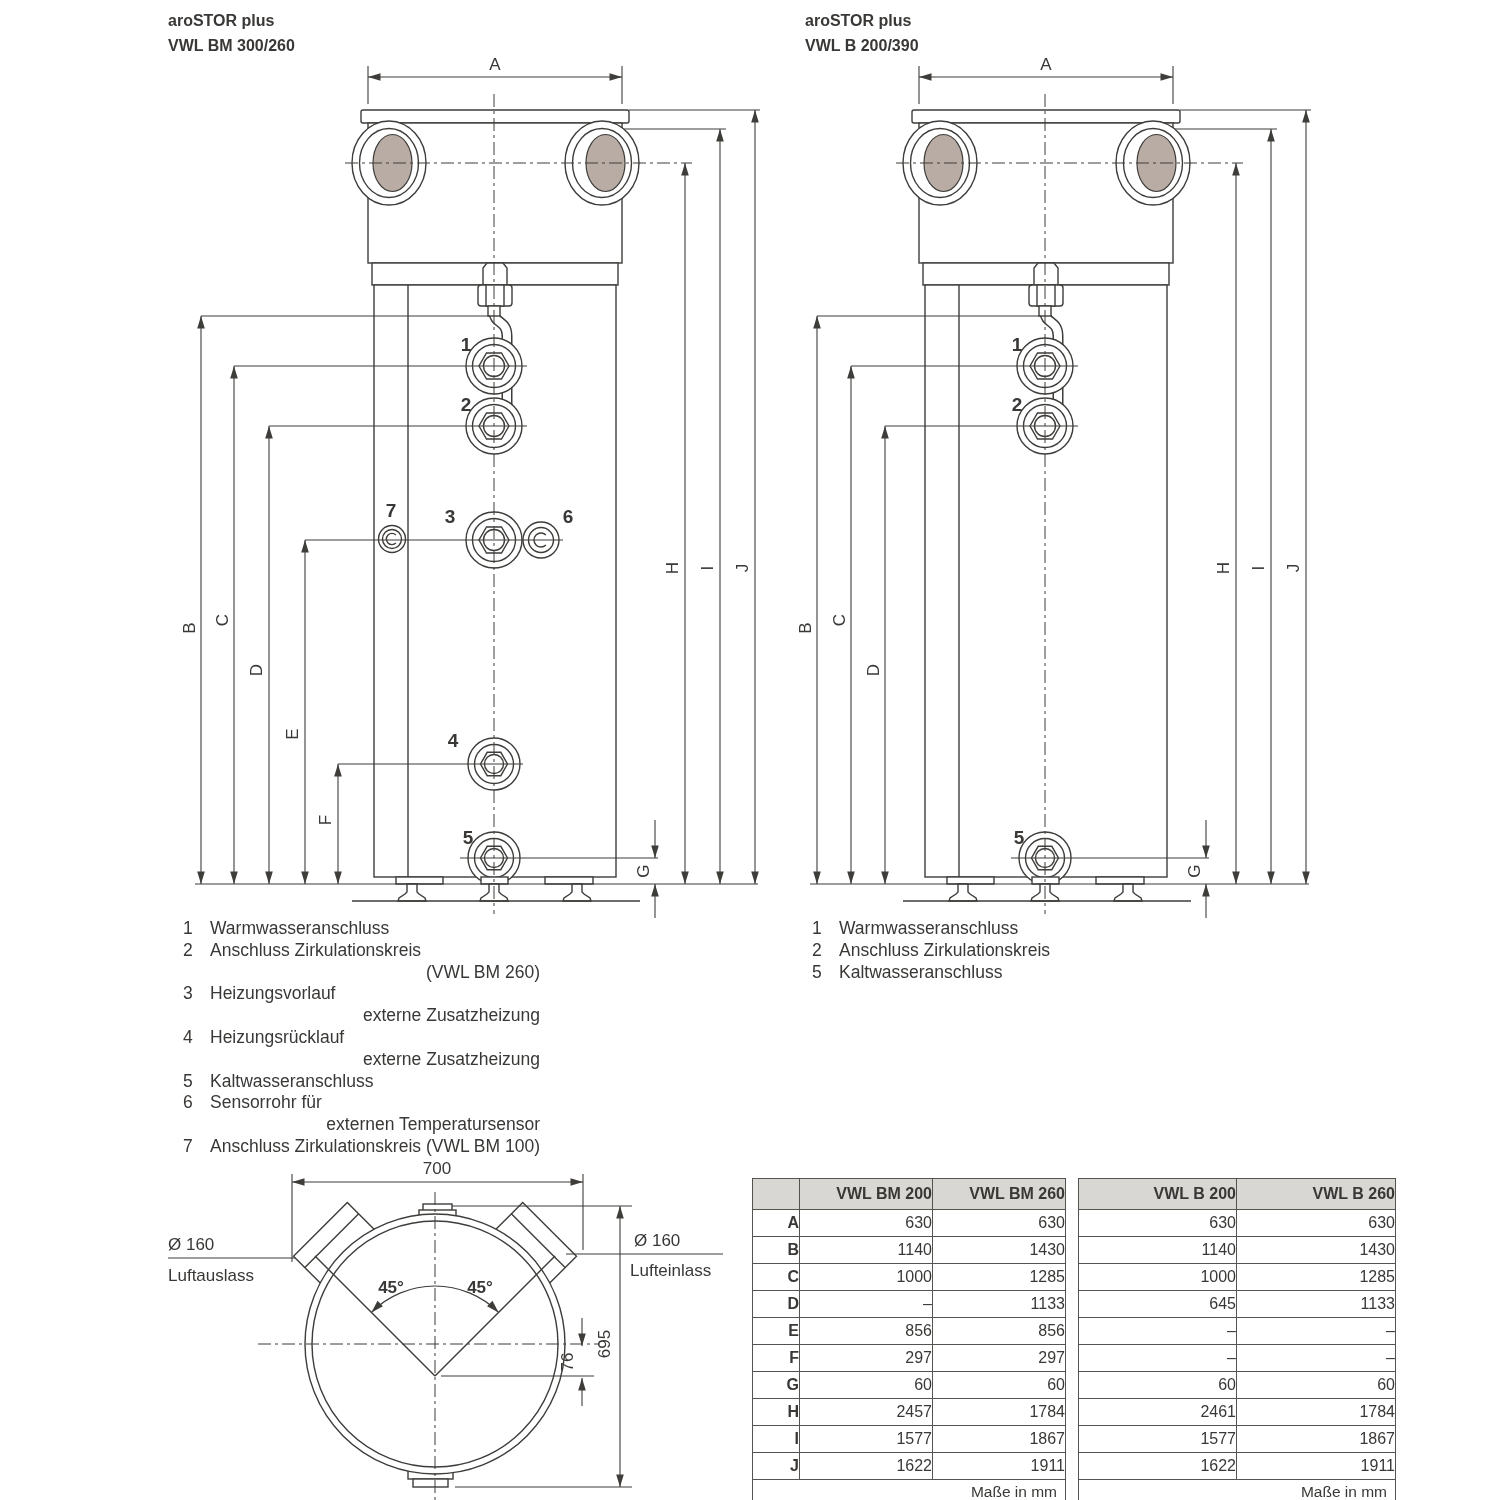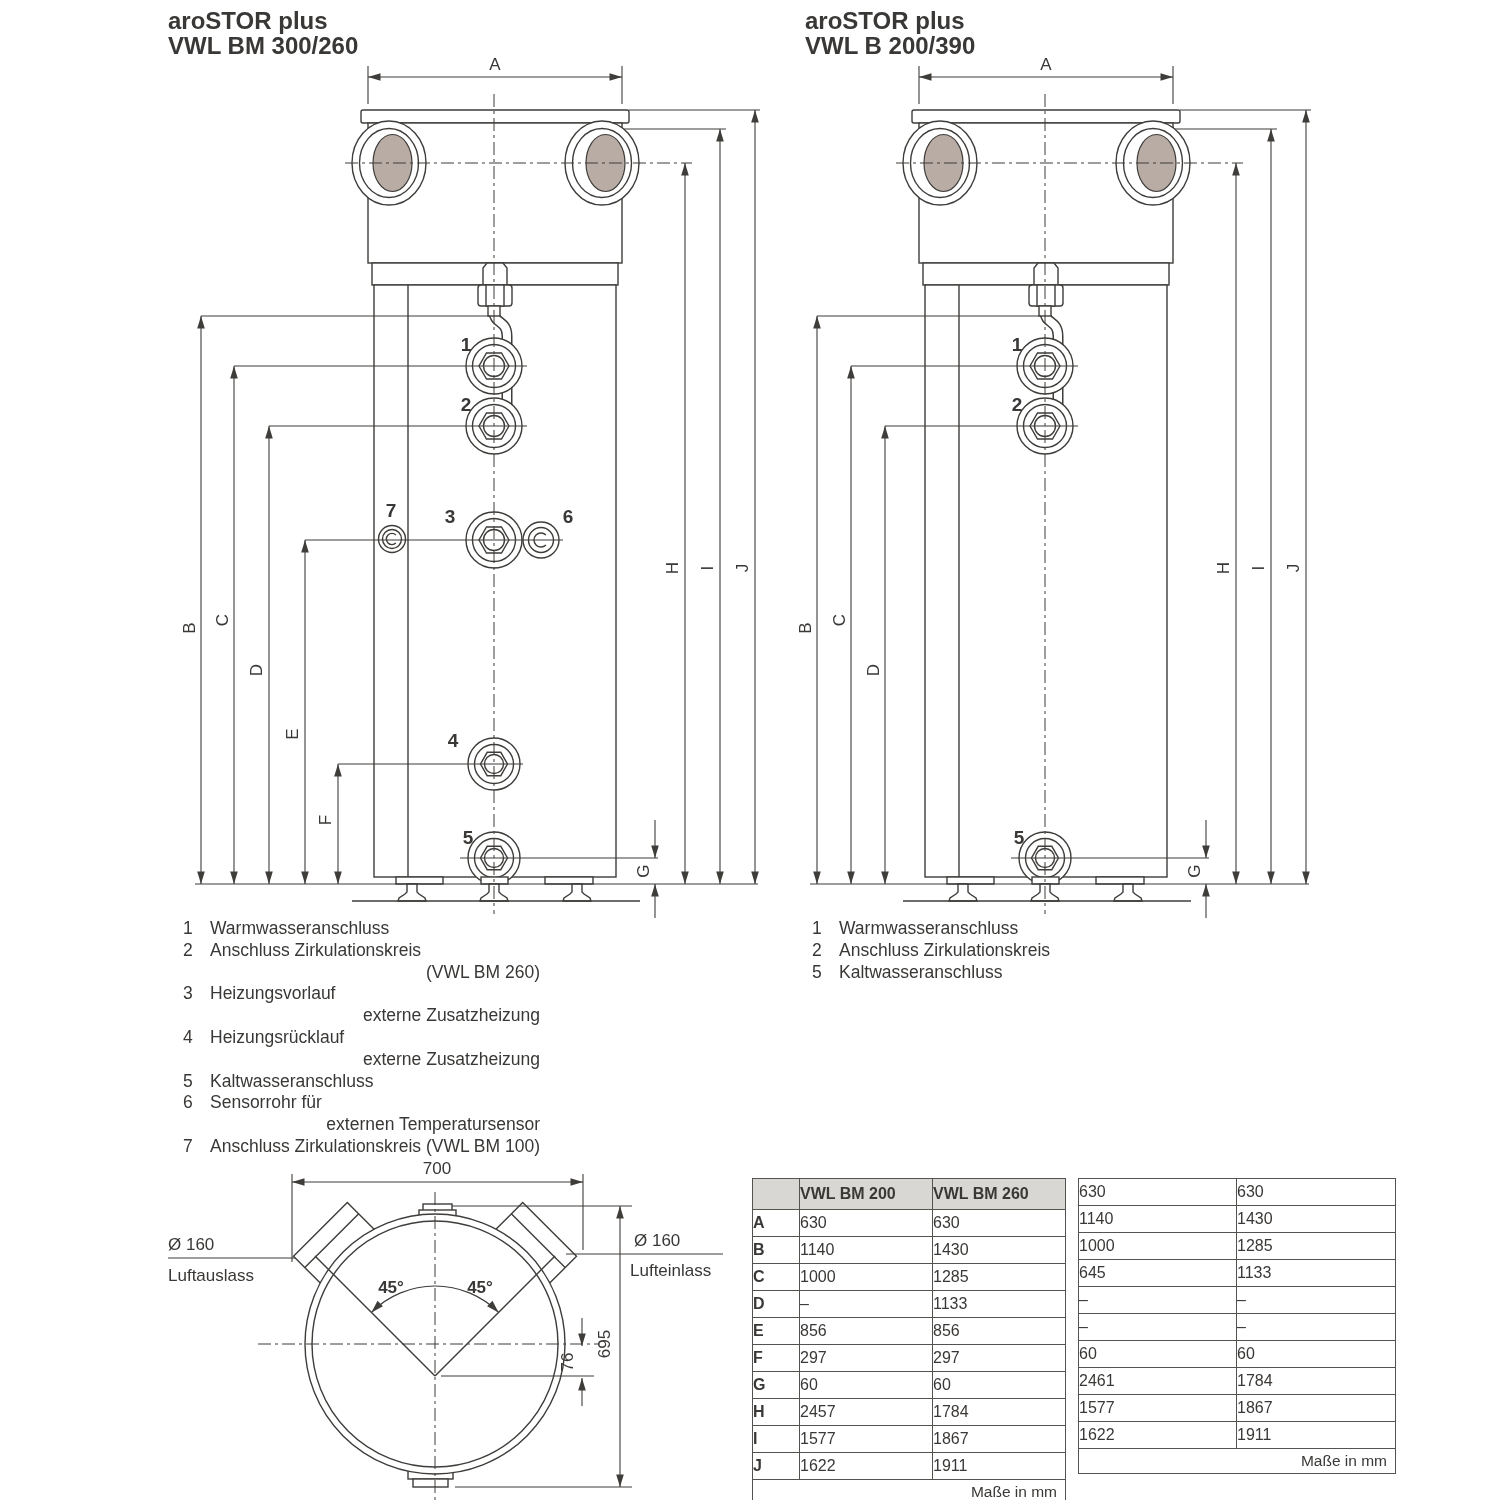--- a/index.html
+++ b/index.html
@@ -9,28 +9,28 @@
   svg text{font-family:"Liberation Sans",sans-serif;fill:#3a3836;}
   .ln{stroke:#3f3d3a;stroke-width:1.4;fill:none;}
   .wf{fill:#ffffff;stroke:#3f3d3a;stroke-width:1.4;}
   .pf{stroke:#3f3d3a;stroke-width:1.2;}
   .dim{stroke:#3f3d3a;stroke-width:1.1;fill:none;}
   .cl{stroke:#3f3d3a;stroke-width:1;fill:none;stroke-dasharray:13 4 3 4;}
   .pipe1{stroke:#3f3d3a;stroke-width:11;fill:none;stroke-linecap:round;}
   .pipe2{stroke:#ffffff;stroke-width:8;fill:none;stroke-linecap:round;}
   .dimlbl{font-size:17px;}
   .connlbl{font-size:19px;font-weight:bold;}
-  .title{position:absolute;font-size:24px;font-weight:bold;line-height:25px;white-space:nowrap;}
+  .title{position:absolute;font-size:16px;font-weight:bold;line-height:25px;white-space:nowrap;}
   .legend{position:absolute;font-size:17.5px;line-height:21.8px;white-space:nowrap;}
   .legend .row{display:flex;}
   .legend .num{width:27px;flex:none;}
   .legend .cont{padding-left:27px;justify-content:flex-end;}
   table.dimtab{position:absolute;border-collapse:collapse;table-layout:fixed;
                font-size:16px;color:#3a3836;}
-  table.dimtab th,table.dimtab td{border:1px solid #55534f;text-align:left;padding:0;
+  table.dimtab th,table.dimtab td{border:1px solid #55534f;text-align:right;padding:0;
                height:26px;overflow:hidden;}
   table.dimtab th{background:#d8d7d4;font-weight:bold;height:30px;}
   table.dimtab td.lbl{font-weight:bold;}
   table.dimtab td.foot{height:24px;text-align:right;padding-right:8px;font-size:15.5px;}
 </style>
 </head>
 <body>
 
 <div id="page">
 
@@ -401,20 +401,24 @@
         </tr>
   </tbody>
     </table>
 
   <table class="dimtab" style="left:1078px;top:1178px;width:317px;">
     <colgroup>
         <col style="width:158px">
         <col style="width:159px">
       </colgroup>
     <tbody>
+        <tr>
+          <th>VWL B 200</th>
+          <th>VWL B 260</th>
+        </tr>
     <tr>
           <td>630</td>
           <td>630</td>
         </tr>
     <tr>
           <td>1140</td>
           <td>1430</td>
         </tr>
     <tr>
           <td>1000</td>

